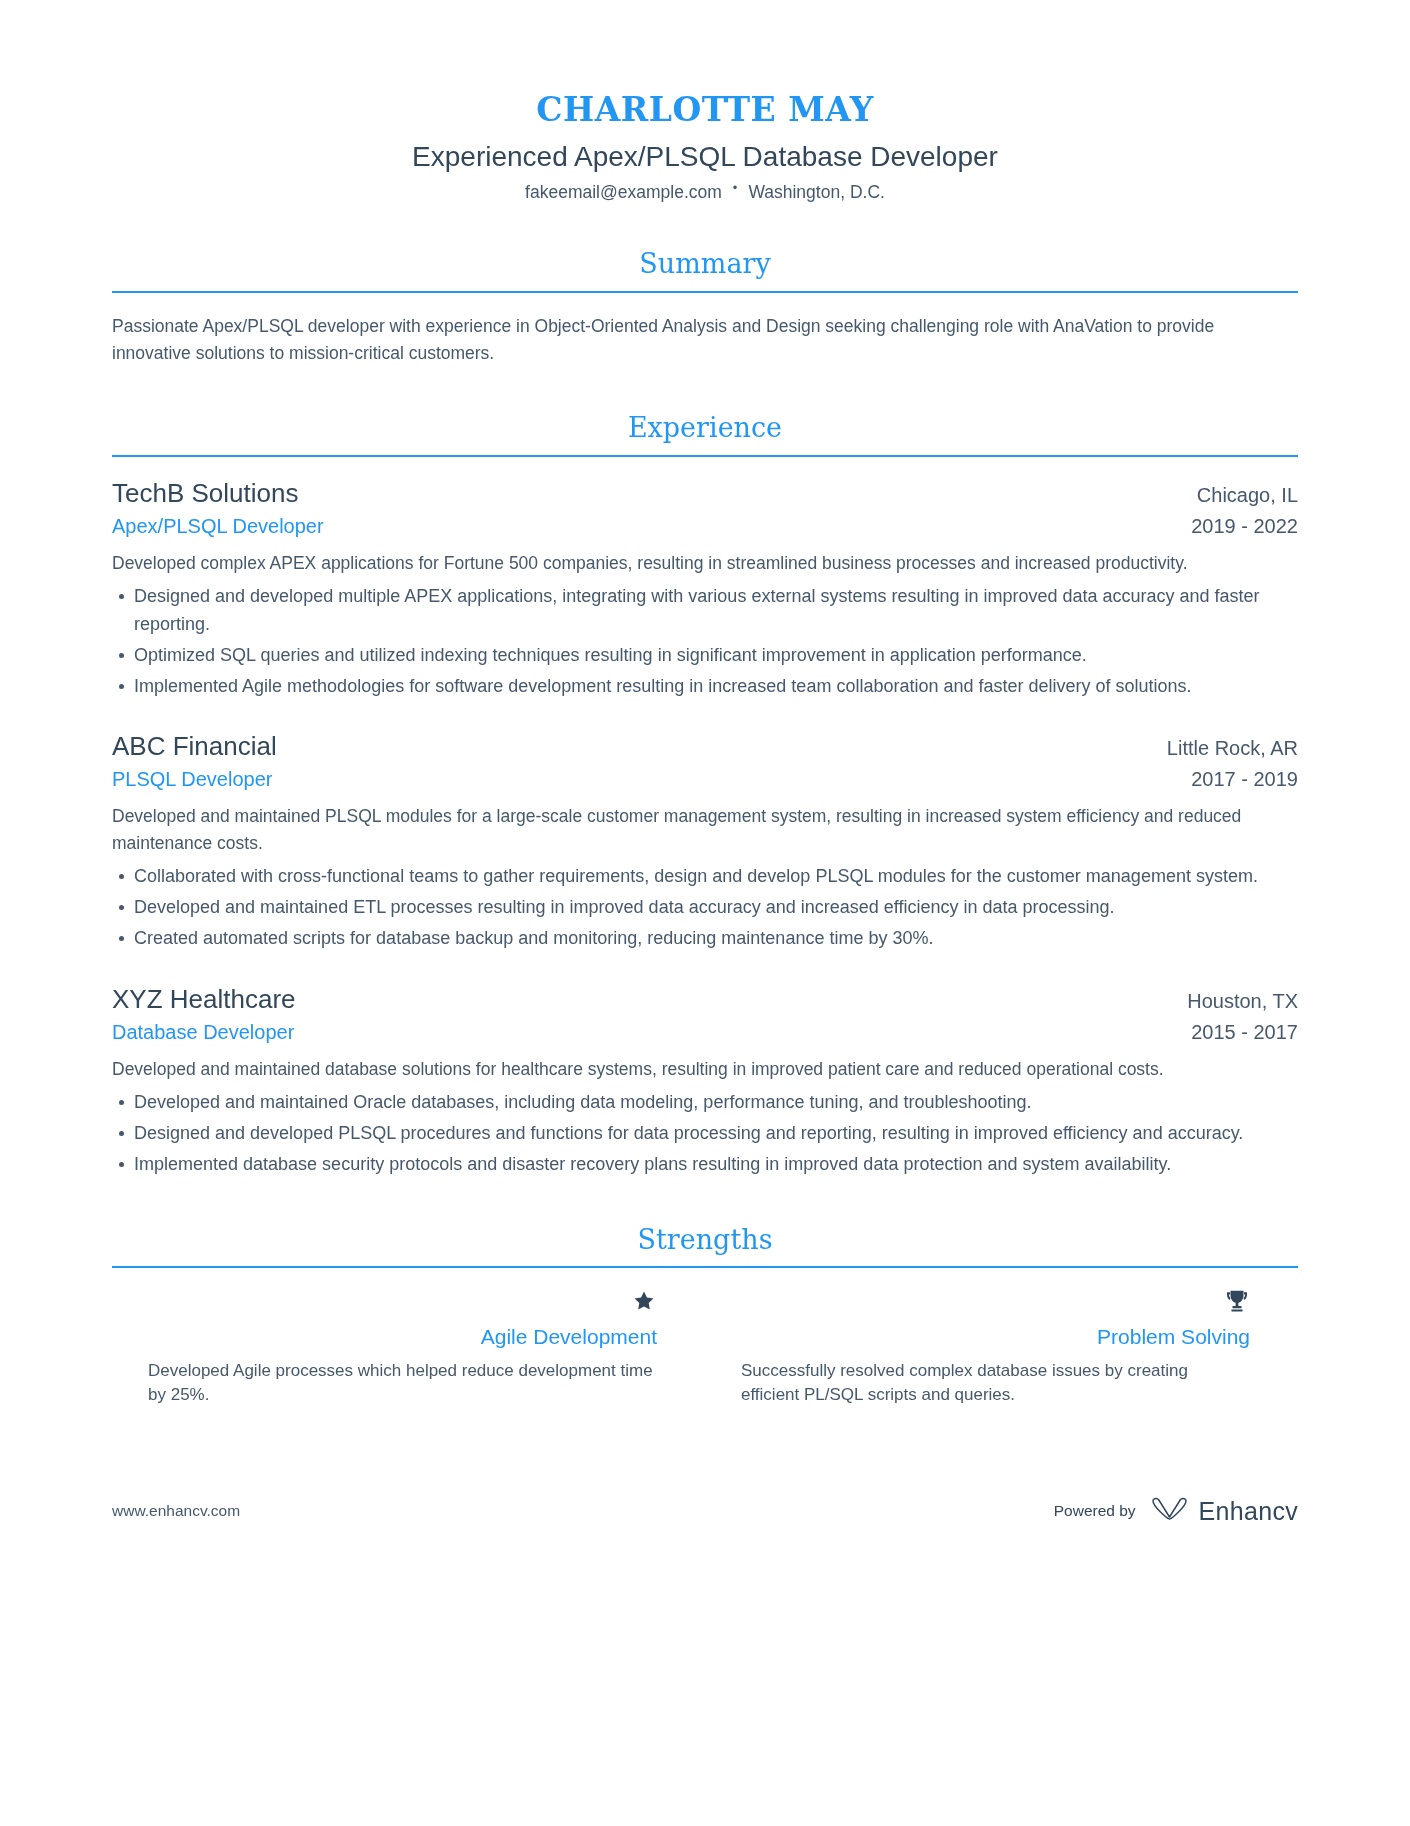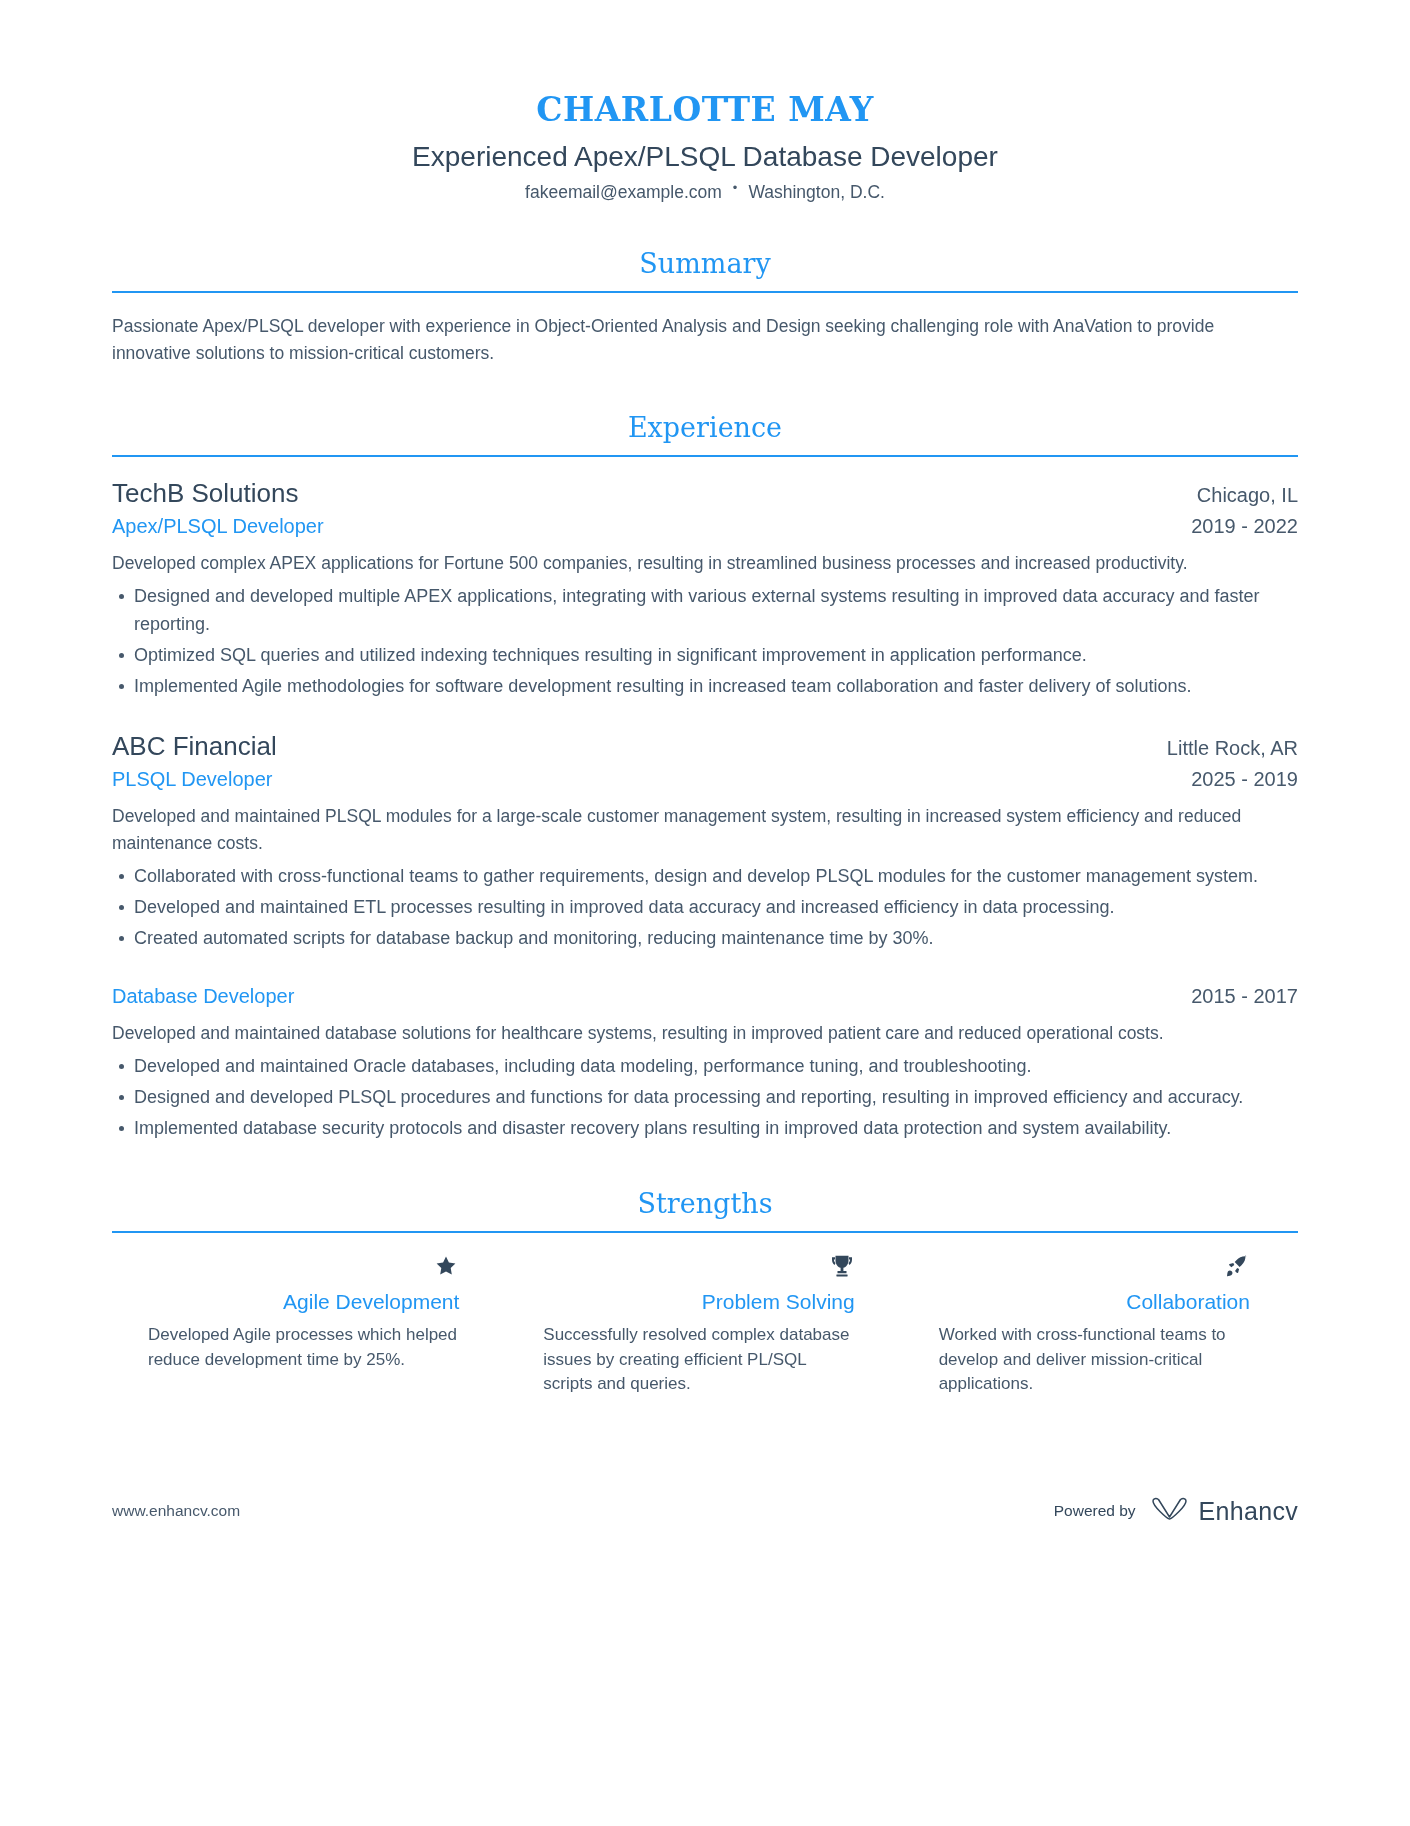--- a/index.html
+++ b/index.html
@@ -287,31 +287,35 @@
           </ul>
         </div>
 
         <div class="job">
           <div class="job-row">
             <div class="job-company">ABC Financial</div>
             <div class="job-location">Little Rock, AR</div>
           </div>
           <div class="job-row2">
             <div class="job-title">PLSQL Developer</div>
-            <div class="job-dates">2025 - 2019</div>
+            <div class="job-dates">2017 - 2019</div>
           </div>
           <div class="job-desc">Developed and maintained PLSQL modules for a large-scale customer management system, resulting in increased system efficiency and reduced maintenance costs.</div>
           <ul class="bullets">
             <li>Collaborated with cross-functional teams to gather requirements, design and develop PLSQL modules for the customer management system.</li>
             <li>Developed and maintained ETL processes resulting in improved data accuracy and increased efficiency in data processing.</li>
             <li>Created automated scripts for database backup and monitoring, reducing maintenance time by 30%.</li>
           </ul>
         </div>
 
         <div class="job">
+          <div class="job-row">
+            <div class="job-company">XYZ Healthcare</div>
+            <div class="job-location">Houston, TX</div>
+          </div>
           <div class="job-row2">
             <div class="job-title">Database Developer</div>
             <div class="job-dates">2015 - 2017</div>
           </div>
           <div class="job-desc">Developed and maintained database solutions for healthcare systems, resulting in improved patient care and reduced operational costs.</div>
           <ul class="bullets">
             <li>Developed and maintained Oracle databases, including data modeling, performance tuning, and troubleshooting.</li>
             <li>Designed and developed PLSQL procedures and functions for data processing and reporting, resulting in improved efficiency and accuracy.</li>
             <li>Implemented database security protocols and disaster recovery plans resulting in improved data protection and system availability.</li>
           </ul>
@@ -345,34 +349,20 @@
                   <path fill="currentColor" d="M4.5 1.8h13v4.4c0 3.9-2.4 7-5.1 7.5v3.4h3.1v2.1H6.5v-2.1h3.1v-3.4C6.9 13.2 4.5 10.1 4.5 6.2z"></path>
                   <path fill="currentColor" d="M1 3.3h3v2.2H2.9c.1 1.6.6 2.7 1.6 3.5l-.9 2C1.9 9.9 1 8 1 5.6zM21 3.3h-3v2.2h1.1c-.1 1.6-.6 2.7-1.6 3.5l.9 2c1.7-1.1 2.6-3 2.6-5.4z"></path>
                   <rect fill="currentColor" x="5.4" y="20.4" width="11.2" height="2.1" rx="0.4"></rect>
                 </svg>
               </span>
               <span class="strength-name">Problem Solving</span>
             </div>
             <div class="strength-desc">Successfully resolved complex database issues by creating efficient PL/SQL scripts and queries.</div>
           </div>
 
-          <div class="strength">
-            <div class="strength-head">
-              <span class="strength-icon">
-                <svg width="24" height="24" viewBox="0 0 24 24" aria-hidden="true">
-                  <path fill="currentColor" d="M21.4 2.3c-3.9-.4-7.3 1-10 3.9l-1.7 1.9 4.9 4.9 1.9-1.7c2.9-2.7 4.3-6.1 3.9-10z"></path>
-                  <path fill="currentColor" d="M8.3 9.1L4.6 10c-.5.1-.7.8-.3 1.2l2 2 3-2.2z"></path>
-                  <path fill="currentColor" d="M14.1 14.9l-.9 3.7c-.1.5-.8.7-1.2.3l-2-2 2.2-3z"></path>
-                  <path fill="currentColor" d="M3.1 17.2c1-1 2.6-1 3.6 0s1 2.6 0 3.6c-1.1 1.1-4.6 1.5-4.6 1.5s.1-4 1-5.1z"></path>
-                </svg>
-              </span>
-              <span class="strength-name">Collaboration</span>
-            </div>
-            <div class="strength-desc">Worked with cross-functional teams to develop and deliver mission-critical applications.</div>
-          </div>
 
         </div>
       </div>
     </div>
 
   </div>
 
   <div class="footer">
     <div class="footer-url">www.enhancv.com</div>
     <div class="footer-right">

